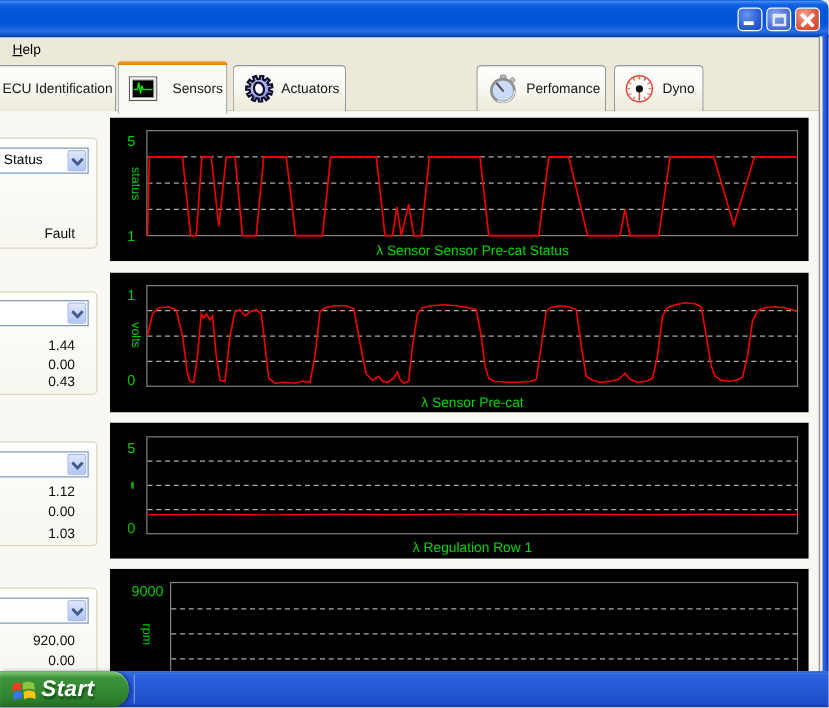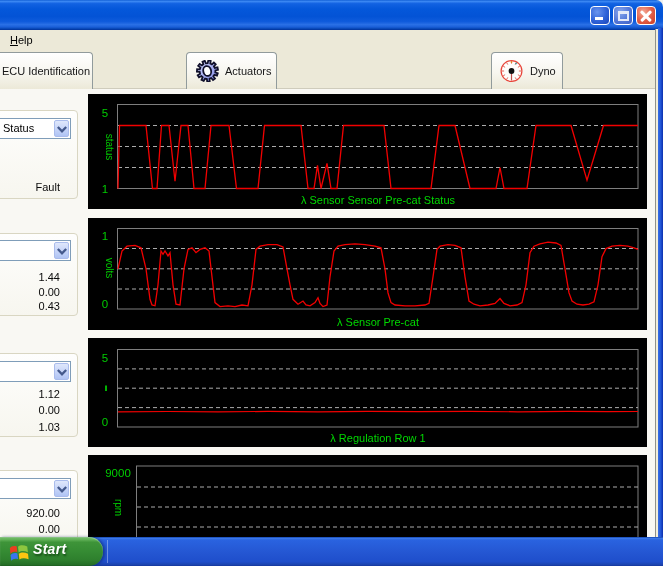--- a/index.html
+++ b/index.html
@@ -45,21 +45,21 @@
 #rb1{left:655px;top:29px;width:1px;height:508px;background:#90918a}
 #rb2{left:656px;top:29px;width:2px;height:508px;background:#f2eeda}
 #rb3{left:658px;top:28px;width:5px;height:509px;background:linear-gradient(90deg,#3a6fe4 0%,#2257d8 50%,#0c2fae 100%)}
 #corner{left:654px;top:0;width:9px;height:9px;background:#f2f3f1;z-index:-1}
 
 #taskbar{left:0;top:537px;width:663px;height:29px;
 background:linear-gradient(180deg,#1445af 0%,#3a77e8 5%,#2a63e0 10%,#2456d2 55%,#1f4ecb 85%,#1c43ad 96%,#15359b 100%)}
 #start{position:absolute;left:0;top:0;width:103px;height:29px;border-radius:0 14px 14px 0;
 background:linear-gradient(180deg,#3f9a3a 0%,#6cba61 6%,#3e9439 18%,#358b33 50%,#2e7f2d 80%,#256f26 95%,#1d5c20 100%);
 box-shadow:inset 0 1px 1px rgba(255,255,255,.35), 2px 0 3px rgba(0,20,80,.45)}
-#start .stxt{position:absolute;left:33px;top:4px;color:#fff;font-size:14px;font-weight:bold;font-style:italic;
+#start .stxt{position:absolute;left:33px;top:4px;color:#fff;font-size:18px;font-weight:bold;font-style:italic;
 text-shadow:1px 2px 2px rgba(0,40,0,.6);letter-spacing:.3px}
 #start svg{position:absolute;left:9px;top:5px}
 #qsep{position:absolute;left:107px;top:3px;width:1px;height:23px;background:rgba(255,255,255,.35)}
 #task1{position:absolute;left:112px;top:3px;width:157px;height:22px;border-radius:2px;
 background:#2353b8;border:1px solid #6d92de;box-shadow:inset 1px 1px 3px rgba(0,10,60,.5);
 display:flex;align-items:center;color:#fff;font-size:11px}
 #task1 .tic{margin:0 5px 0 7px;display:flex}
 </style></head>
 <body>
 <div id="stage">
@@ -79,35 +79,60 @@
   <div class="abs" id="menu">
       <span><u>H</u>elp</span>
     </div>
   <div class="abs" id="tabzone"></div>
   <div class="abs" id="paneline"></div>
   <div class="abs" id="content"></div>
 
   <div class="tab" style="left:-4px;width:97px">
       <span class="lab" style="left:5px">ECU Identification</span>
     </div>
+  <div class="tab" id="tabsel" style="left:94px;width:88px">
+      <div class="or"></div>
+      <span class="ic" style="left:8px">
+        <svg width="23" height="20" viewBox="0 0 23 20">
+<rect x="0.5" y="0.5" width="22" height="19" fill="#e8e8e8" stroke="#5a5a5a"></rect>
+<rect x="1.5" y="1.5" width="19" height="16" fill="none" stroke="#fbfbfb" stroke-width="1"></rect>
+<rect x="3" y="3" width="17" height="14" fill="#000" stroke="#9a9a9a" stroke-width="0.8"></rect>
+<polyline points="4,10.5 7,10.5 8,5 9.5,14 10.5,7.5 11.5,10.5 19,10.5" stroke="#00e000" stroke-width="1.2" fill="none"></polyline>
+</svg>
+      </span>
+      <span class="lab" style="left:43px">Sensors</span>
+    </div>
   <div class="tab" style="left:186px;width:91px">
       <span class="ic" style="left:9px">
         <svg width="23" height="22" viewBox="0 0 23 22">
 <defs>
             <linearGradient id="gg" x1="0" y1="0" x2="1" y2="1">
 <stop offset="0" stop-color="#d8dcfc"></stop>
               <stop offset="0.5" stop-color="#aab1f2"></stop>
               <stop offset="1" stop-color="#7d85e0"></stop>
             </linearGradient>
           </defs>
 <path d="M21.8,13.3 L21.0,15.7 L18.4,14.8 L17.3,16.3 L19.0,18.5 L17.0,20.1 L15.2,18.0 L13.5,18.6 L13.7,21.4 L11.2,21.6 L10.9,18.9 L9.1,18.5 L7.7,20.9 L5.5,19.8 L6.7,17.3 L5.4,16.0 L3.0,17.3 L1.7,15.2 L4.1,13.7 L3.7,11.9 L0.9,11.7 L1.1,9.2 L3.8,9.3 L4.4,7.5 L2.2,5.9 L3.7,3.9 L5.9,5.4 L7.4,4.2 L6.5,1.7 L8.8,0.8 L9.9,3.3 L11.7,3.1 L12.3,0.4 L14.7,0.9 L14.3,3.6 L15.9,4.5 L17.9,2.6 L19.7,4.3 L17.9,6.3 L18.8,7.9 L21.5,7.4 L22.0,9.8 L19.4,10.5 L19.3,12.3 Z" fill="url(#gg)" stroke="#10102a" stroke-width="1.8"></path>
 <ellipse cx="11.2" cy="11" rx="3.9" ry="5" transform="rotate(-14 11.2 11)" fill="#fff" stroke="#10102a" stroke-width="1.8"></ellipse>
 </svg>
       </span>
       <span class="lab" style="left:38px">Actuators</span>
+    </div>
+  <div class="tab" style="left:381px;width:104px">
+      <span class="ic" style="left:9px">
+        <svg width="23" height="23" viewBox="0 0 23 23">
+<rect x="9.3" y="0.6" width="4.4" height="3.2" rx="0.9" fill="#bcbcbc" stroke="#6e6e6e" stroke-width="0.7"></rect>
+<rect x="17.4" y="3.0" width="3.6" height="2.6" rx="0.9" transform="rotate(42 19.2 4.3)" fill="#c4c4c4" stroke="#787878" stroke-width="0.6"></rect>
+<circle cx="11.3" cy="13" r="9.2" fill="#c9dbf6" stroke="#909090" stroke-width="2.1"></circle>
+<circle cx="11.3" cy="13" r="9.2" fill="none" stroke="#ececec" stroke-width="1.1" stroke-dasharray="19 40"></circle>
+<line x1="11.3" y1="13" x2="6.2" y2="7" stroke="#4a4a52" stroke-width="1.6"></line>
+<circle cx="11.3" cy="13" r="1" fill="#666"></circle>
+</svg>
+      </span>
+      <span class="lab" style="left:39px">Perfomance</span>
     </div>
   <div class="tab" style="left:491px;width:72px">
       <span class="ic" style="left:7px">
         <svg width="25" height="24" viewBox="0 0 25 24">
 <circle cx="12.5" cy="12" r="10.4" fill="#fefdfb" stroke="#e8453a" stroke-width="1.2"></circle>
 <line x1="12.5" y1="2.4" x2="12.5" y2="4.6" stroke="#e05548" stroke-width="0.9"></line>
           <line x1="17.3" y1="3.7" x2="16.2" y2="5.6" stroke="#e05548" stroke-width="0.9"></line>
           <line x1="20.8" y1="7.2" x2="18.9" y2="8.3" stroke="#e05548" stroke-width="0.9"></line>
           <line x1="22.1" y1="12.0" x2="19.9" y2="12.0" stroke="#e05548" stroke-width="0.9"></line>
           <line x1="20.8" y1="16.8" x2="18.9" y2="15.7" stroke="#e05548" stroke-width="0.9"></line>

